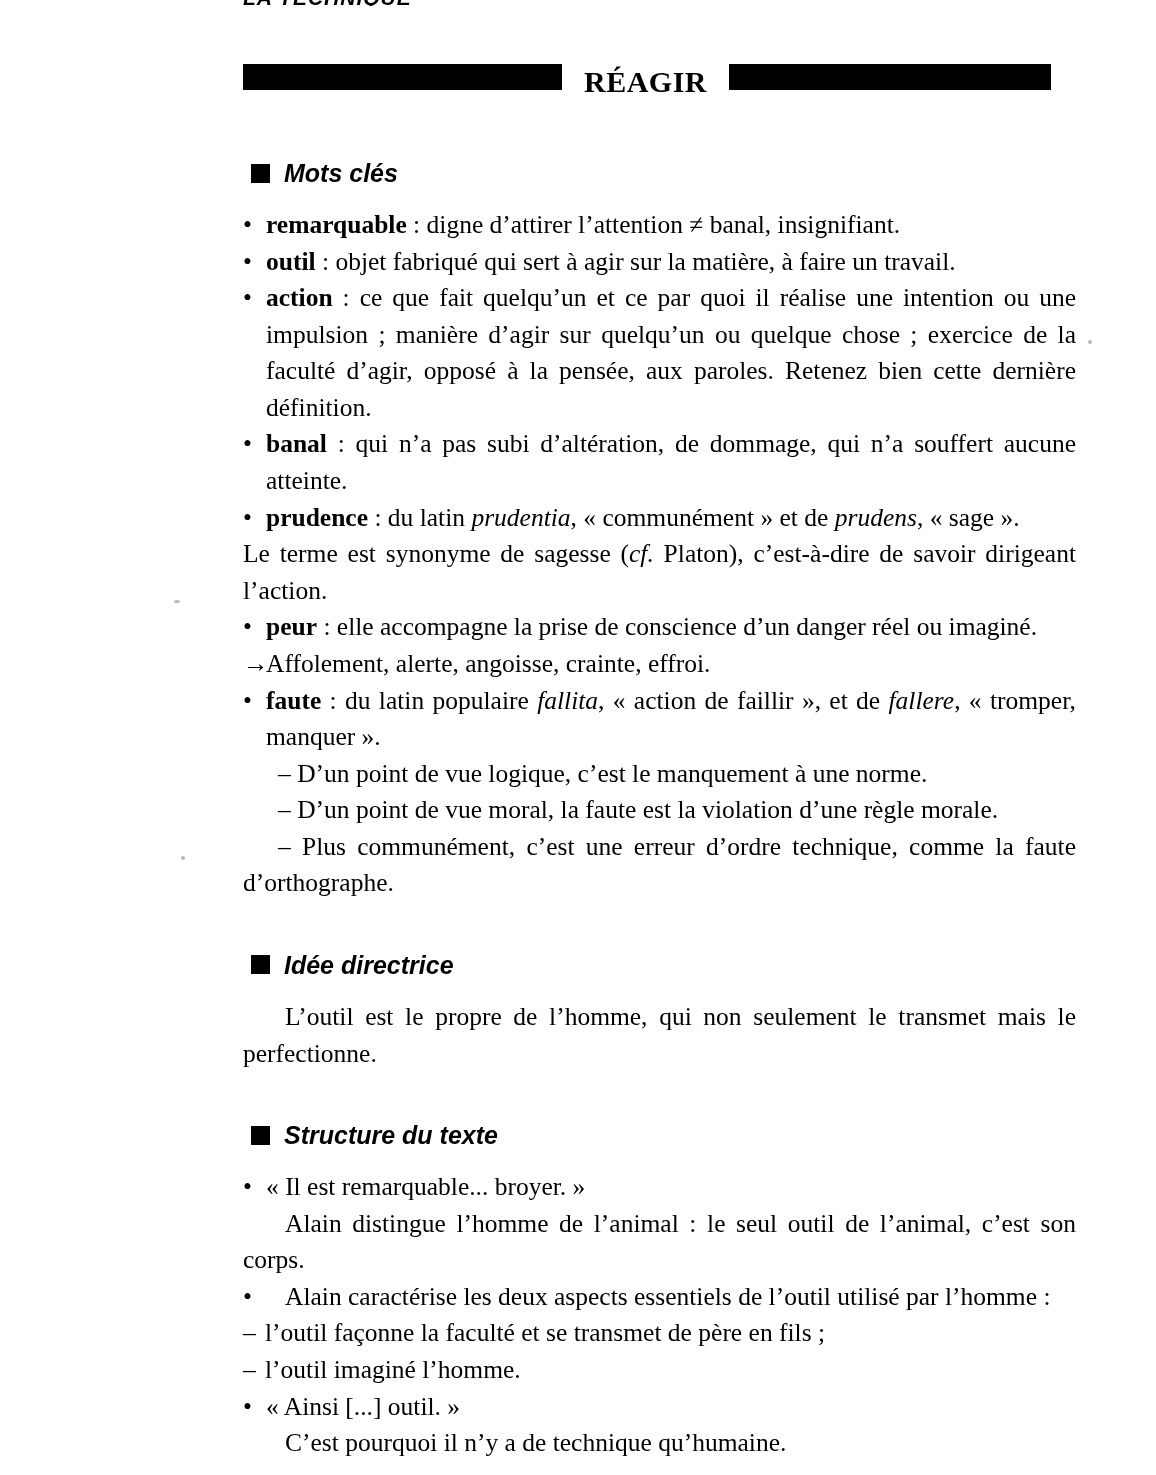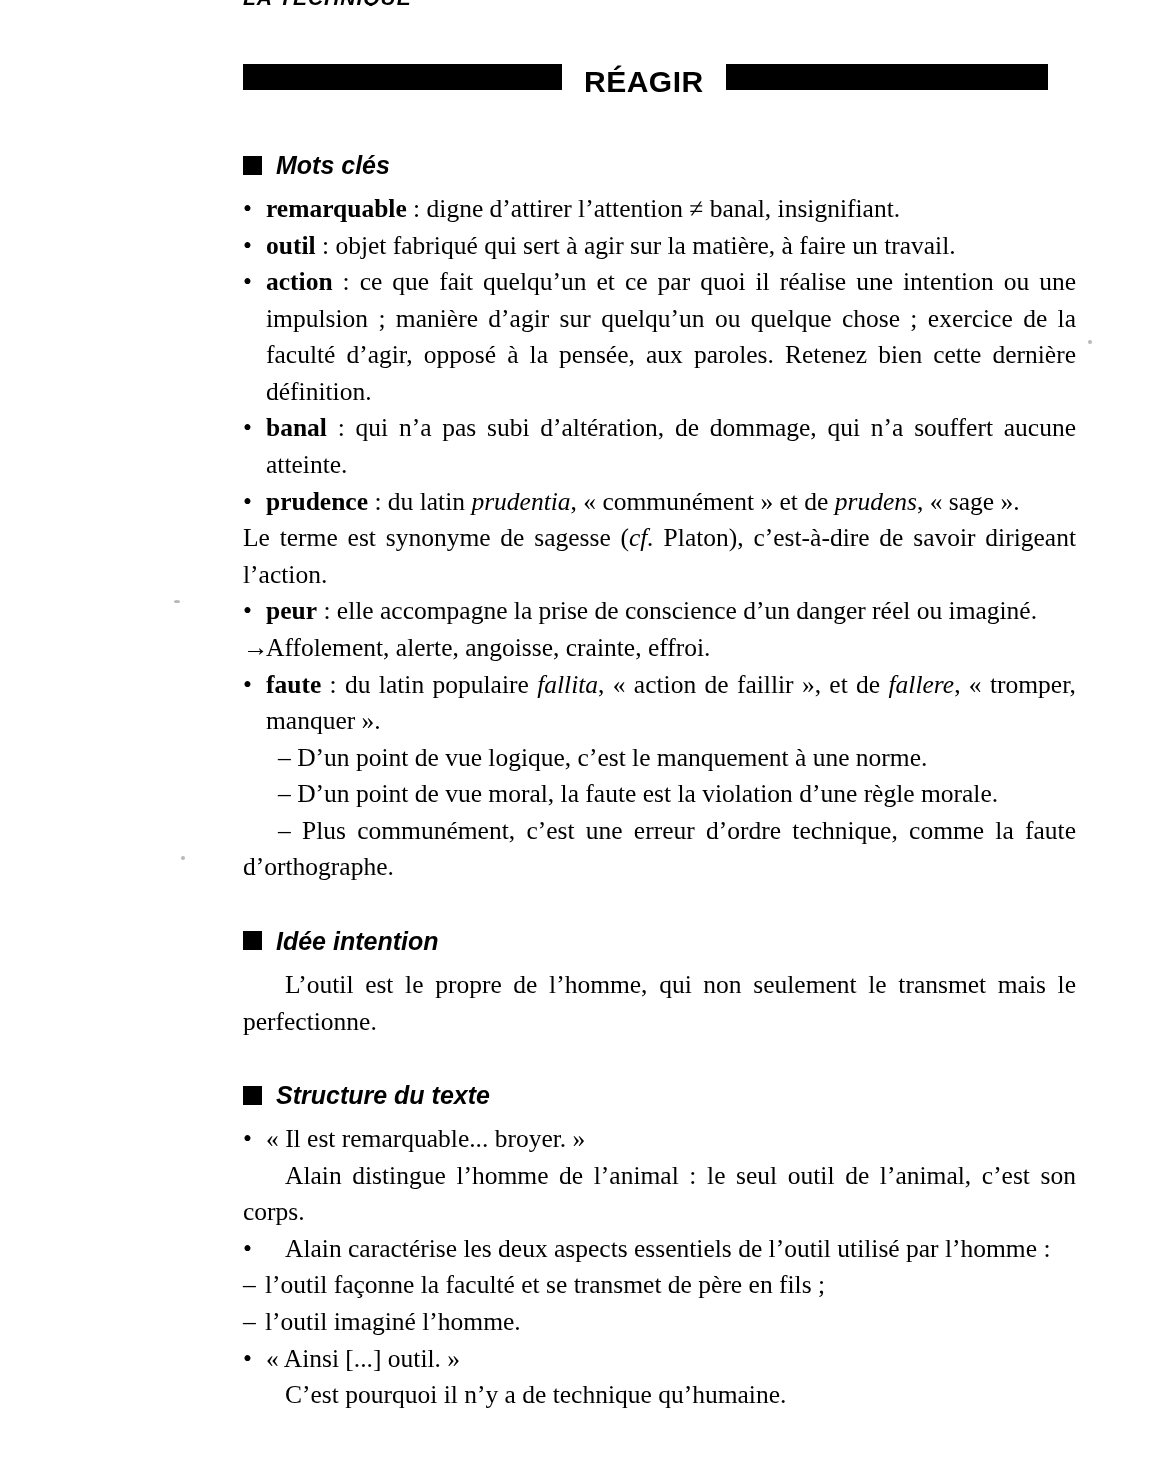--- a/index.html
+++ b/index.html
@@ -41,40 +41,40 @@
     display: flex;
     align-items: center;
   }
   .rule-bar {
     background: #000000;
     height: 26px;
   }
   .rule-left  { width: 319px; }
   .rule-right { width: 322px; }
   .title-word {
-    font-family: Liberation Sans, sans-serif;
+    font-family: Liberation Serif, serif;
     font-weight: bold;
     font-size: 30px;
     letter-spacing: 0.5px;
     white-space: nowrap;
     padding: 0 22px;
     line-height: 1;
     margin-top: 9px;
   }
 
   
   .content {
     position: absolute;
     left: 243px;
     top: 150px;
     width: 833px;
   }
 
   h2.section-head {
-    margin: 0;
+    margin: 8px;
     font-family: "Liberation Sans", "DejaVu Sans", sans-serif;
     font-weight: bold;
     font-style: italic;
     font-size: 25px;
     line-height: 1.2;
     display: flex;
     align-items: center;
   }
   .sq {
     display: inline-block;
@@ -198,21 +198,21 @@
     <span>–</span><span> </span><span>D’un point de vue moral, la faute est la violation d’une règle morale.</span>
   </p>
   <p class="para dash-item">
     <span>–</span><span> </span><span>Plus communément, c’est une erreur d’ordre technique, comme la faute d’orthographe.</span>
   </p>
 
   <div class="gap-lg"></div>
 
   <h2 class="section-head">
     <span class="sq"></span>
-    <span>Idée intention</span>
+    <span>Idée directrice</span>
   </h2>
   <div class="gap-sm"></div>
   <p class="para indent-para">L’outil est le propre de l’homme, qui non seulement le transmet mais le perfectionne.</p>
 
   <div class="gap-lg"></div>
 
   <h2 class="section-head">
     <span class="sq"></span>
     <span>Structure du texte</span>
   </h2>

